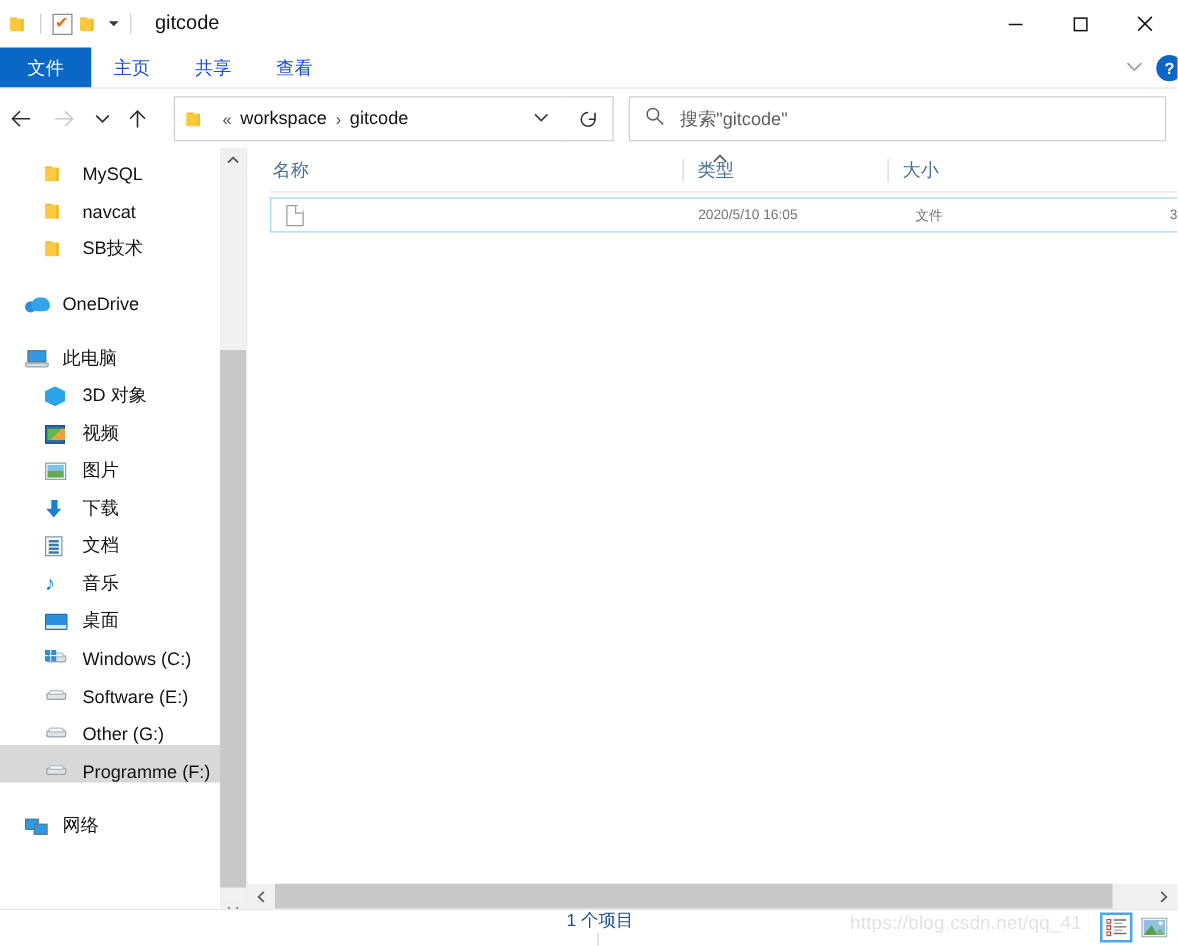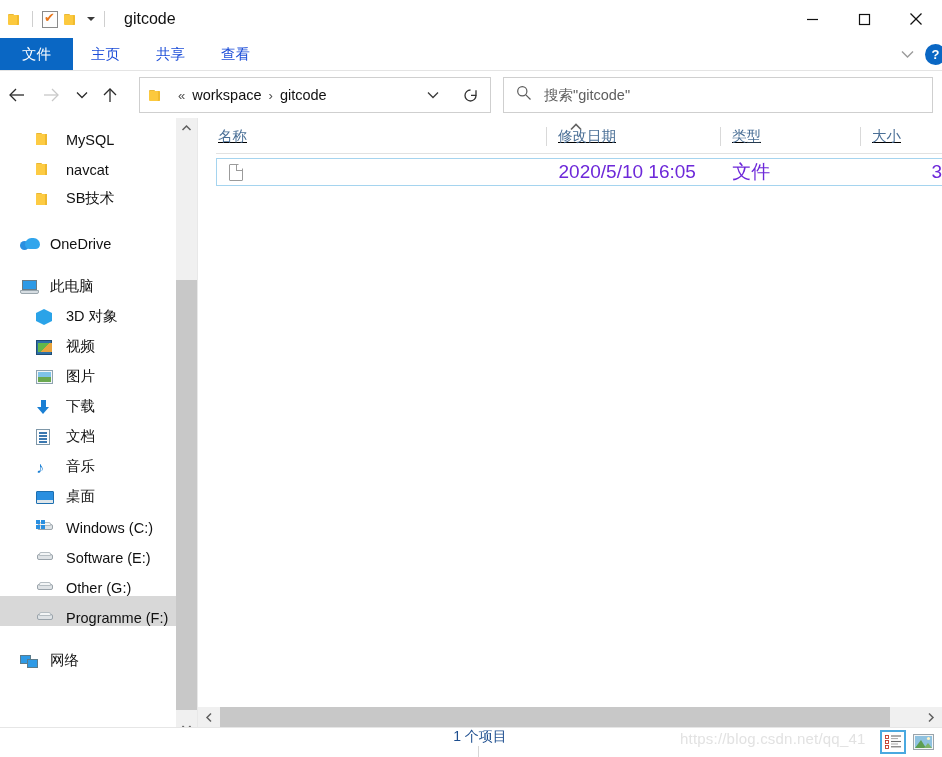--- a/index.html
+++ b/index.html
@@ -333,58 +333,58 @@
 
   
   .filepane {
     position: absolute; left: 198px; top: 118px;
     width: 744px; height: 587px;
     background: #ffffff;
   }
   .colheaders {
     position: absolute; left: 0; top: 0;
     width: 744px; height: 36px;
-    display: flex; align-items: flex-end; text-decoration: underline;
+    display: flex; align-items: flex-end;
   }
   .colheaders::after {
     content:""; position:absolute; left:18px; right:0; bottom:0;
     height:1px; background:#e2e2e2;
   }
   .col {
     position: relative; height: 36px;
     display: flex; align-items: center;
     font-size: 14.5px; color: #4a6f96;
     padding-left: 12px; box-sizing: border-box;
     white-space: nowrap;
   }
   .col.divider::before {
     content:""; position:absolute; left:0; top:9px; width:1px; height:19px;
     background:#d9d9d9;
   }
   .col-name  { width: 348px; padding-left: 20px; }
   .col-date  { width: 174px; }
   .col-type  { width: 140px; }
-  .col-size  { width: 82px; }
+  .col-size  { width: 82px; margin-left: 24px; }
   .sort-caret {
     position: absolute; left: 371px; top: 5px;
     color: #636363; font-size: 10px; line-height: 10px;
   }
 
   .filerow {
     position: absolute; left: 18px; top: 40px;
     width: 726px; height: 28px;
     background: #ffffff;
     border-top: 1px solid #a5d4ef;
     border-bottom: 1px solid #a5d4ef;
     border-left: 1px solid #a5d4ef;
     box-sizing: border-box;
     display: flex; align-items: center;
   }
   .cell {
-    font-size: 19px; color: #6d28d9;
+    font-size: 11px; color: #737373;
     box-sizing: border-box; white-space: nowrap;
     display:flex; align-items:center;
   }
   .cell-name { width: 330px; padding-left: 12px; }
   .cell-date { width: 174px; padding-left: 12px; }
   .cell-type { width: 140px; padding-left: 12px; }
   .cell-size { width: 82px; padding-left: 12px; justify-content: flex-end;
                padding-right: 0px; overflow: visible; }
   .ic-file {
     width: 14px; height: 17px; background: #ffffff;
@@ -696,23 +696,20 @@
         </svg>
     </div>
   </div>
   <div class="pane-divider"></div>
 
   <div class="filepane">
 
     <div class="colheaders">
       <div class="col col-name">
         <span>名称</span>
-      </div>
-      <div class="col col-date divider">
-        <span>修改日期</span>
       </div>
       <div class="col col-type divider">
         <span>类型</span>
       </div>
       <div class="col col-size divider">
         <span>大小</span>
       </div>
       <span class="sort-caret">
         <svg width="14" height="8" viewBox="0 0 14 8">
             <polyline points="2,6.5 7,1.5 12,6.5" fill="none" stroke="#636363" stroke-width="1.6"></polyline>

